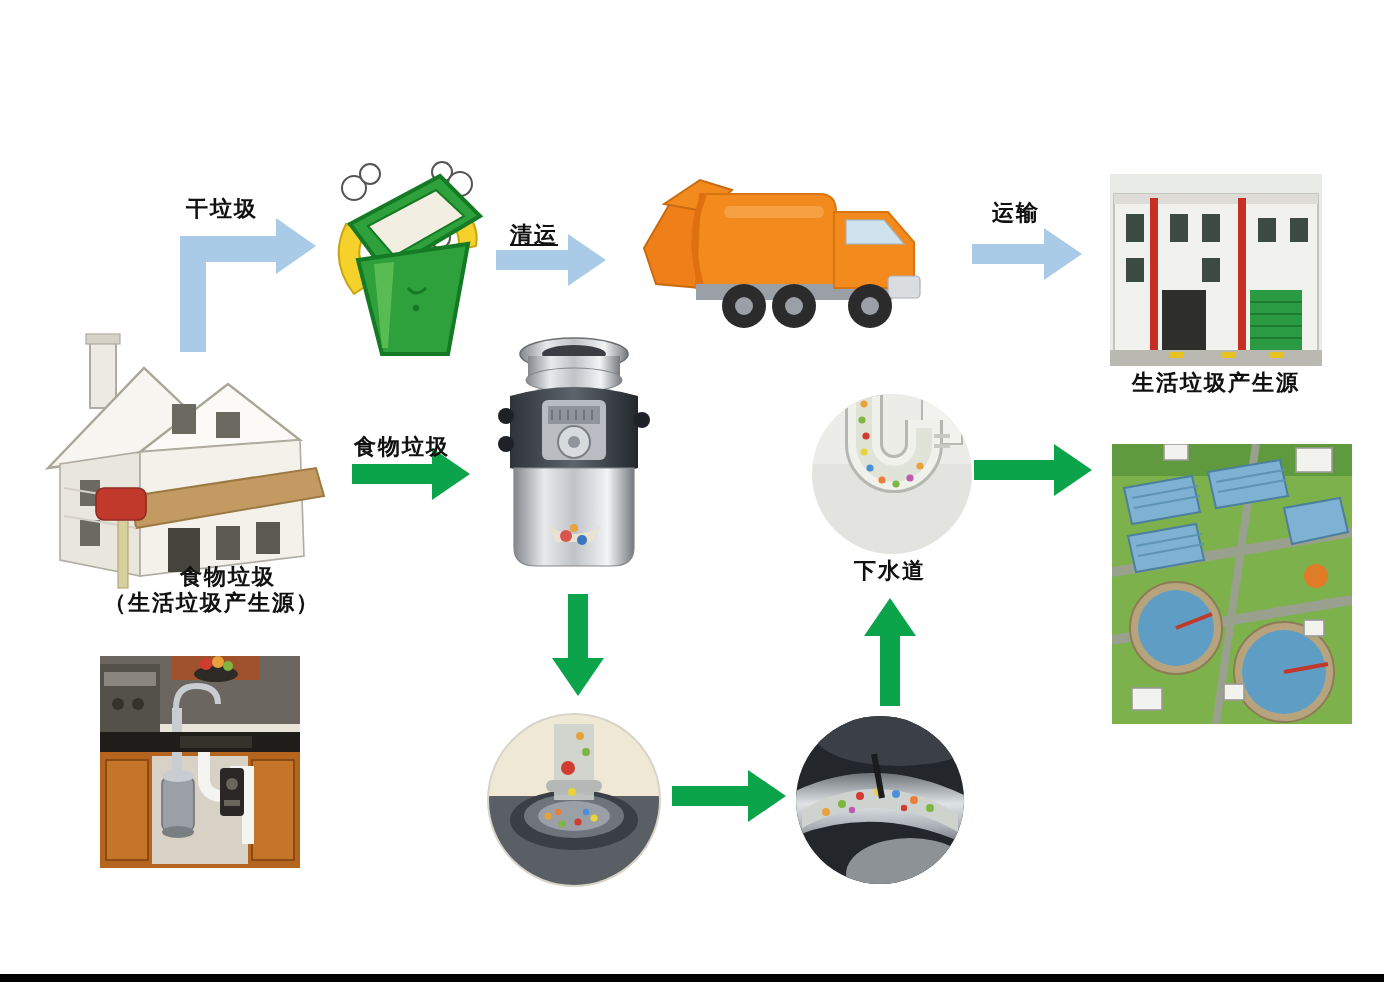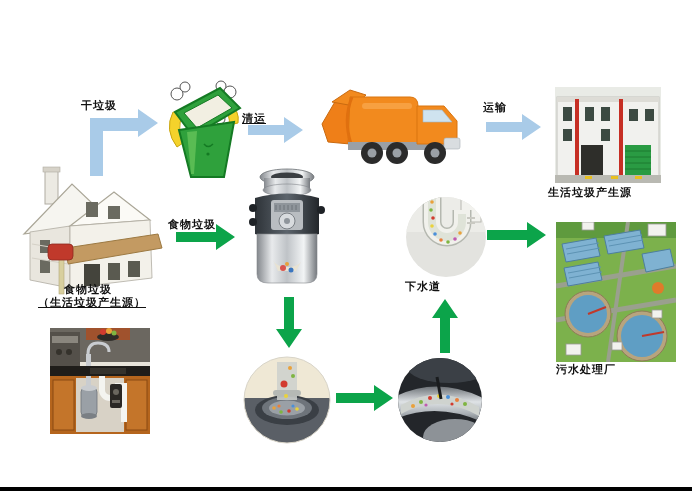--- a/index.html
+++ b/index.html
@@ -3,21 +3,21 @@
 <meta charset="utf-8">
 <style>
   html,body{margin:0;padding:0;background:#fff;}
   #canvas{
     position:relative;width:692px;height:494px;background:#ffffff;overflow:hidden;
     font-family:"Liberation Sans","DejaVu Sans",sans-serif;
   }
   .abs{position:absolute;}
   .lbl{
     position:absolute;font-size:11px;font-weight:bold;color:#111;
-    line-height:13px;letter-spacing:1px;white-space:nowrap;
+    text-align:center;line-height:13px;letter-spacing:1px;white-space:nowrap;
   }
   .arrow-blue{fill:#a9cbe8;}
   .arrow-green{fill:#0ca44a;}
   .bottom-rule{position:absolute;left:0;top:487px;width:692px;height:4px;background:#000;}
   svg{display:block;}
 </style>
 </head>
 <body>
 
 <div id="canvas">
@@ -41,21 +41,21 @@
       <rect x="86" y="42" width="12" height="13" fill="#6a6a60"></rect>
       <rect x="18" y="76" width="10" height="13" fill="#6a6a60"></rect>
       <rect x="18" y="96" width="10" height="13" fill="#6a6a60"></rect>
       <line x1="10" y1="80" x2="46" y2="86" stroke="#d5d1c7" stroke-width="1"></line>
       <line x1="10" y1="94" x2="46" y2="100" stroke="#d5d1c7" stroke-width="1"></line>
       <rect x="37" y="92" width="5" height="38" fill="#d8cf9e" stroke="#b4a878" stroke-width="0.6"></rect>
       <rect x="26" y="80" width="25" height="16" rx="4" fill="#c0392b" stroke="#8e2a20" stroke-width="0.8"></rect>
     </svg>
   </div>
   <div class="lbl" style="left:64px;top:283px;width:100px;">食物垃圾</div>
-  <div class="lbl" style="left:38px;top:296px;width:160px;text-decoration:underline;">（生活垃圾产生源）</div>
+  <div class="lbl" style="left:26px;top:296px;width:160px;">（生活垃圾产生源）</div>
 
   <div class="abs" style="left:88px;top:106px;">
     <svg width="72" height="70" viewBox="0 0 72 70">
       <polygon class="arrow-blue" points="2,70 2,12 50,12 50,3 70,17 50,31 50,25 15,25 15,70"></polygon>
     </svg>
   </div>
   <div class="lbl" style="left:81px;top:99px;width:60px;">干垃圾</div>
 
   <div class="abs" style="left:163px;top:78px;">
     <svg width="84" height="102" viewBox="0 0 84 102">
@@ -340,21 +340,20 @@
       <circle cx="86" cy="114" r="21" fill="#5f9ec4"></circle>
       <line x1="86" y1="114" x2="108" y2="110" stroke="#c0392b" stroke-width="2"></line>
       <circle cx="102" cy="66" r="6" fill="#e07b2a"></circle>
       <rect x="92" y="2" width="18" height="12" fill="#f2f2ee" stroke="#9a9a94" stroke-width="0.8"></rect>
       <rect x="26" y="0" width="12" height="8" fill="#f2f2ee" stroke="#9a9a94" stroke-width="0.8"></rect>
       <rect x="10" y="122" width="15" height="11" fill="#f2f2ee" stroke="#9a9a94" stroke-width="0.8"></rect>
       <rect x="56" y="120" width="10" height="8" fill="#f2f2ee" stroke="#9a9a94" stroke-width="0.8"></rect>
       <rect x="96" y="88" width="10" height="8" fill="#f2f2ee" stroke="#9a9a94" stroke-width="0.8"></rect>
     </svg>
   </div>
-  <div class="lbl" style="left:556px;top:363px;width:120px;">污水处理厂</div>
 
   <div class="abs" style="left:50px;top:328px;">
     <svg width="100" height="106" viewBox="0 0 100 106">
       <rect width="100" height="106" fill="#e8e4da"></rect>
       <rect x="0" y="0" width="100" height="34" fill="#6b6760"></rect>
       <rect x="0" y="4" width="30" height="36" fill="#54504a"></rect>
       <rect x="2" y="8" width="26" height="7" fill="#8a867e"></rect>
       <circle cx="9" cy="24" r="3" fill="#35322c"></circle>
         <circle cx="19" cy="24" r="3" fill="#35322c"></circle>
       <rect x="36" y="0" width="44" height="12" fill="#a0522d"></rect>

